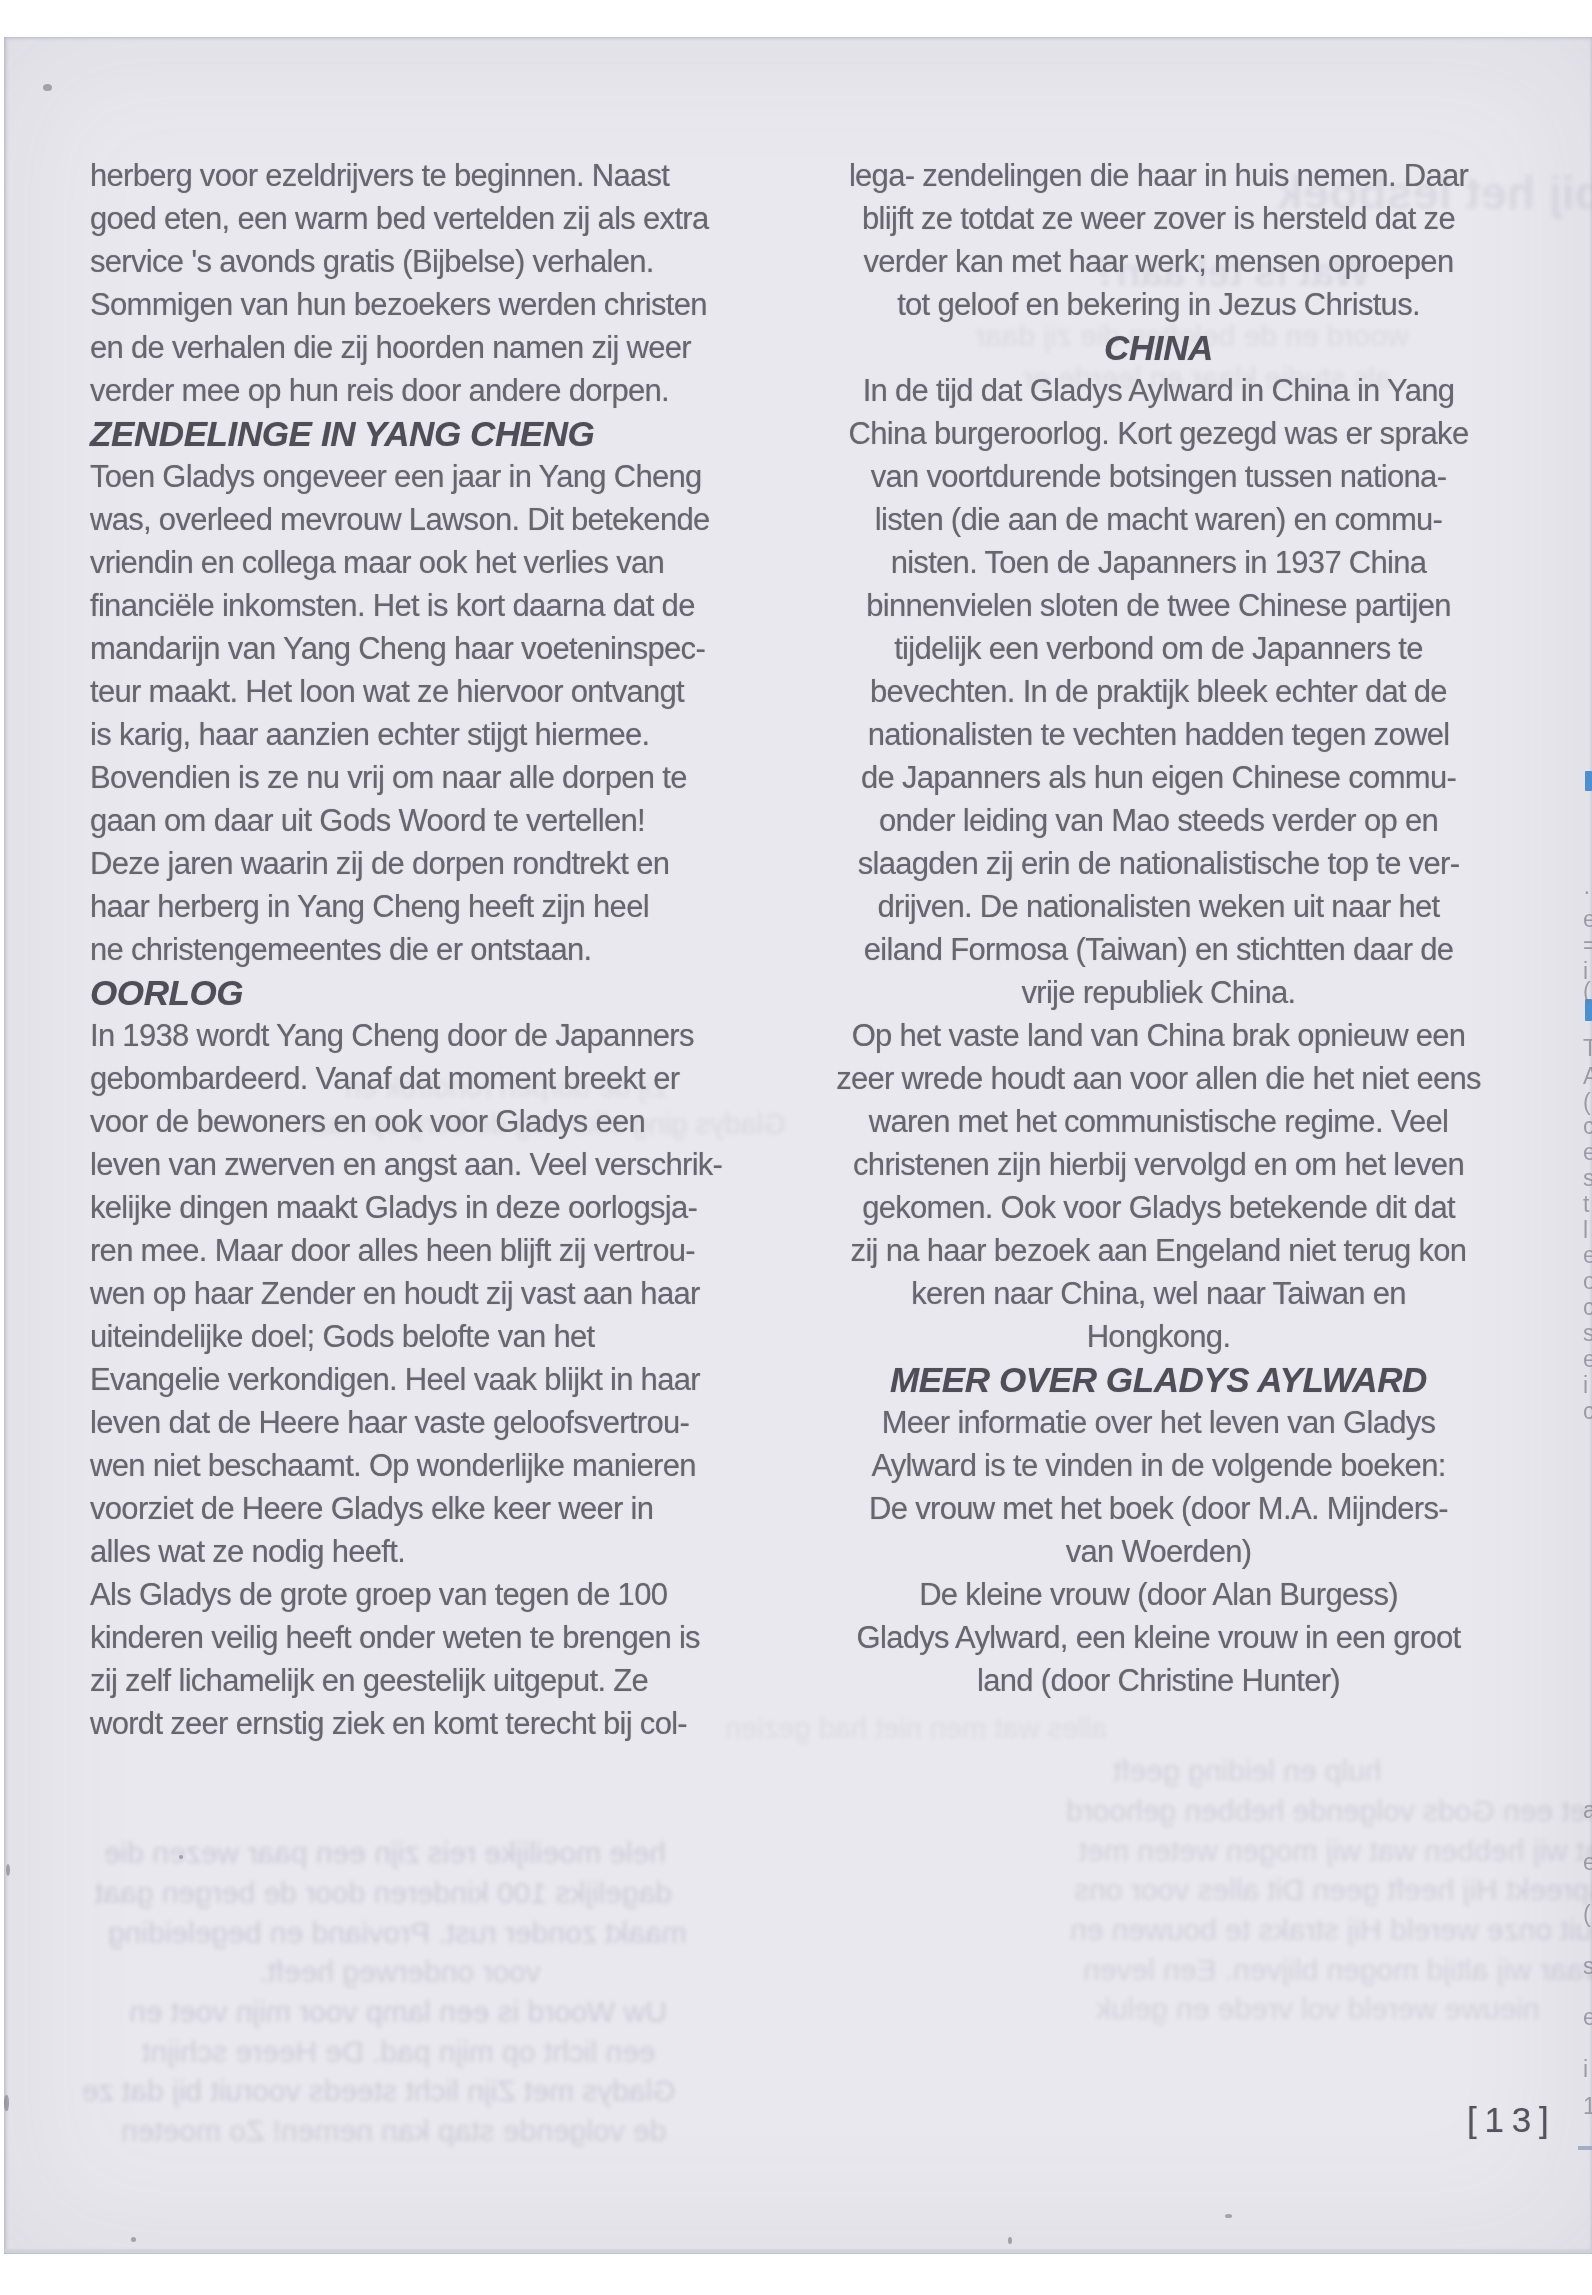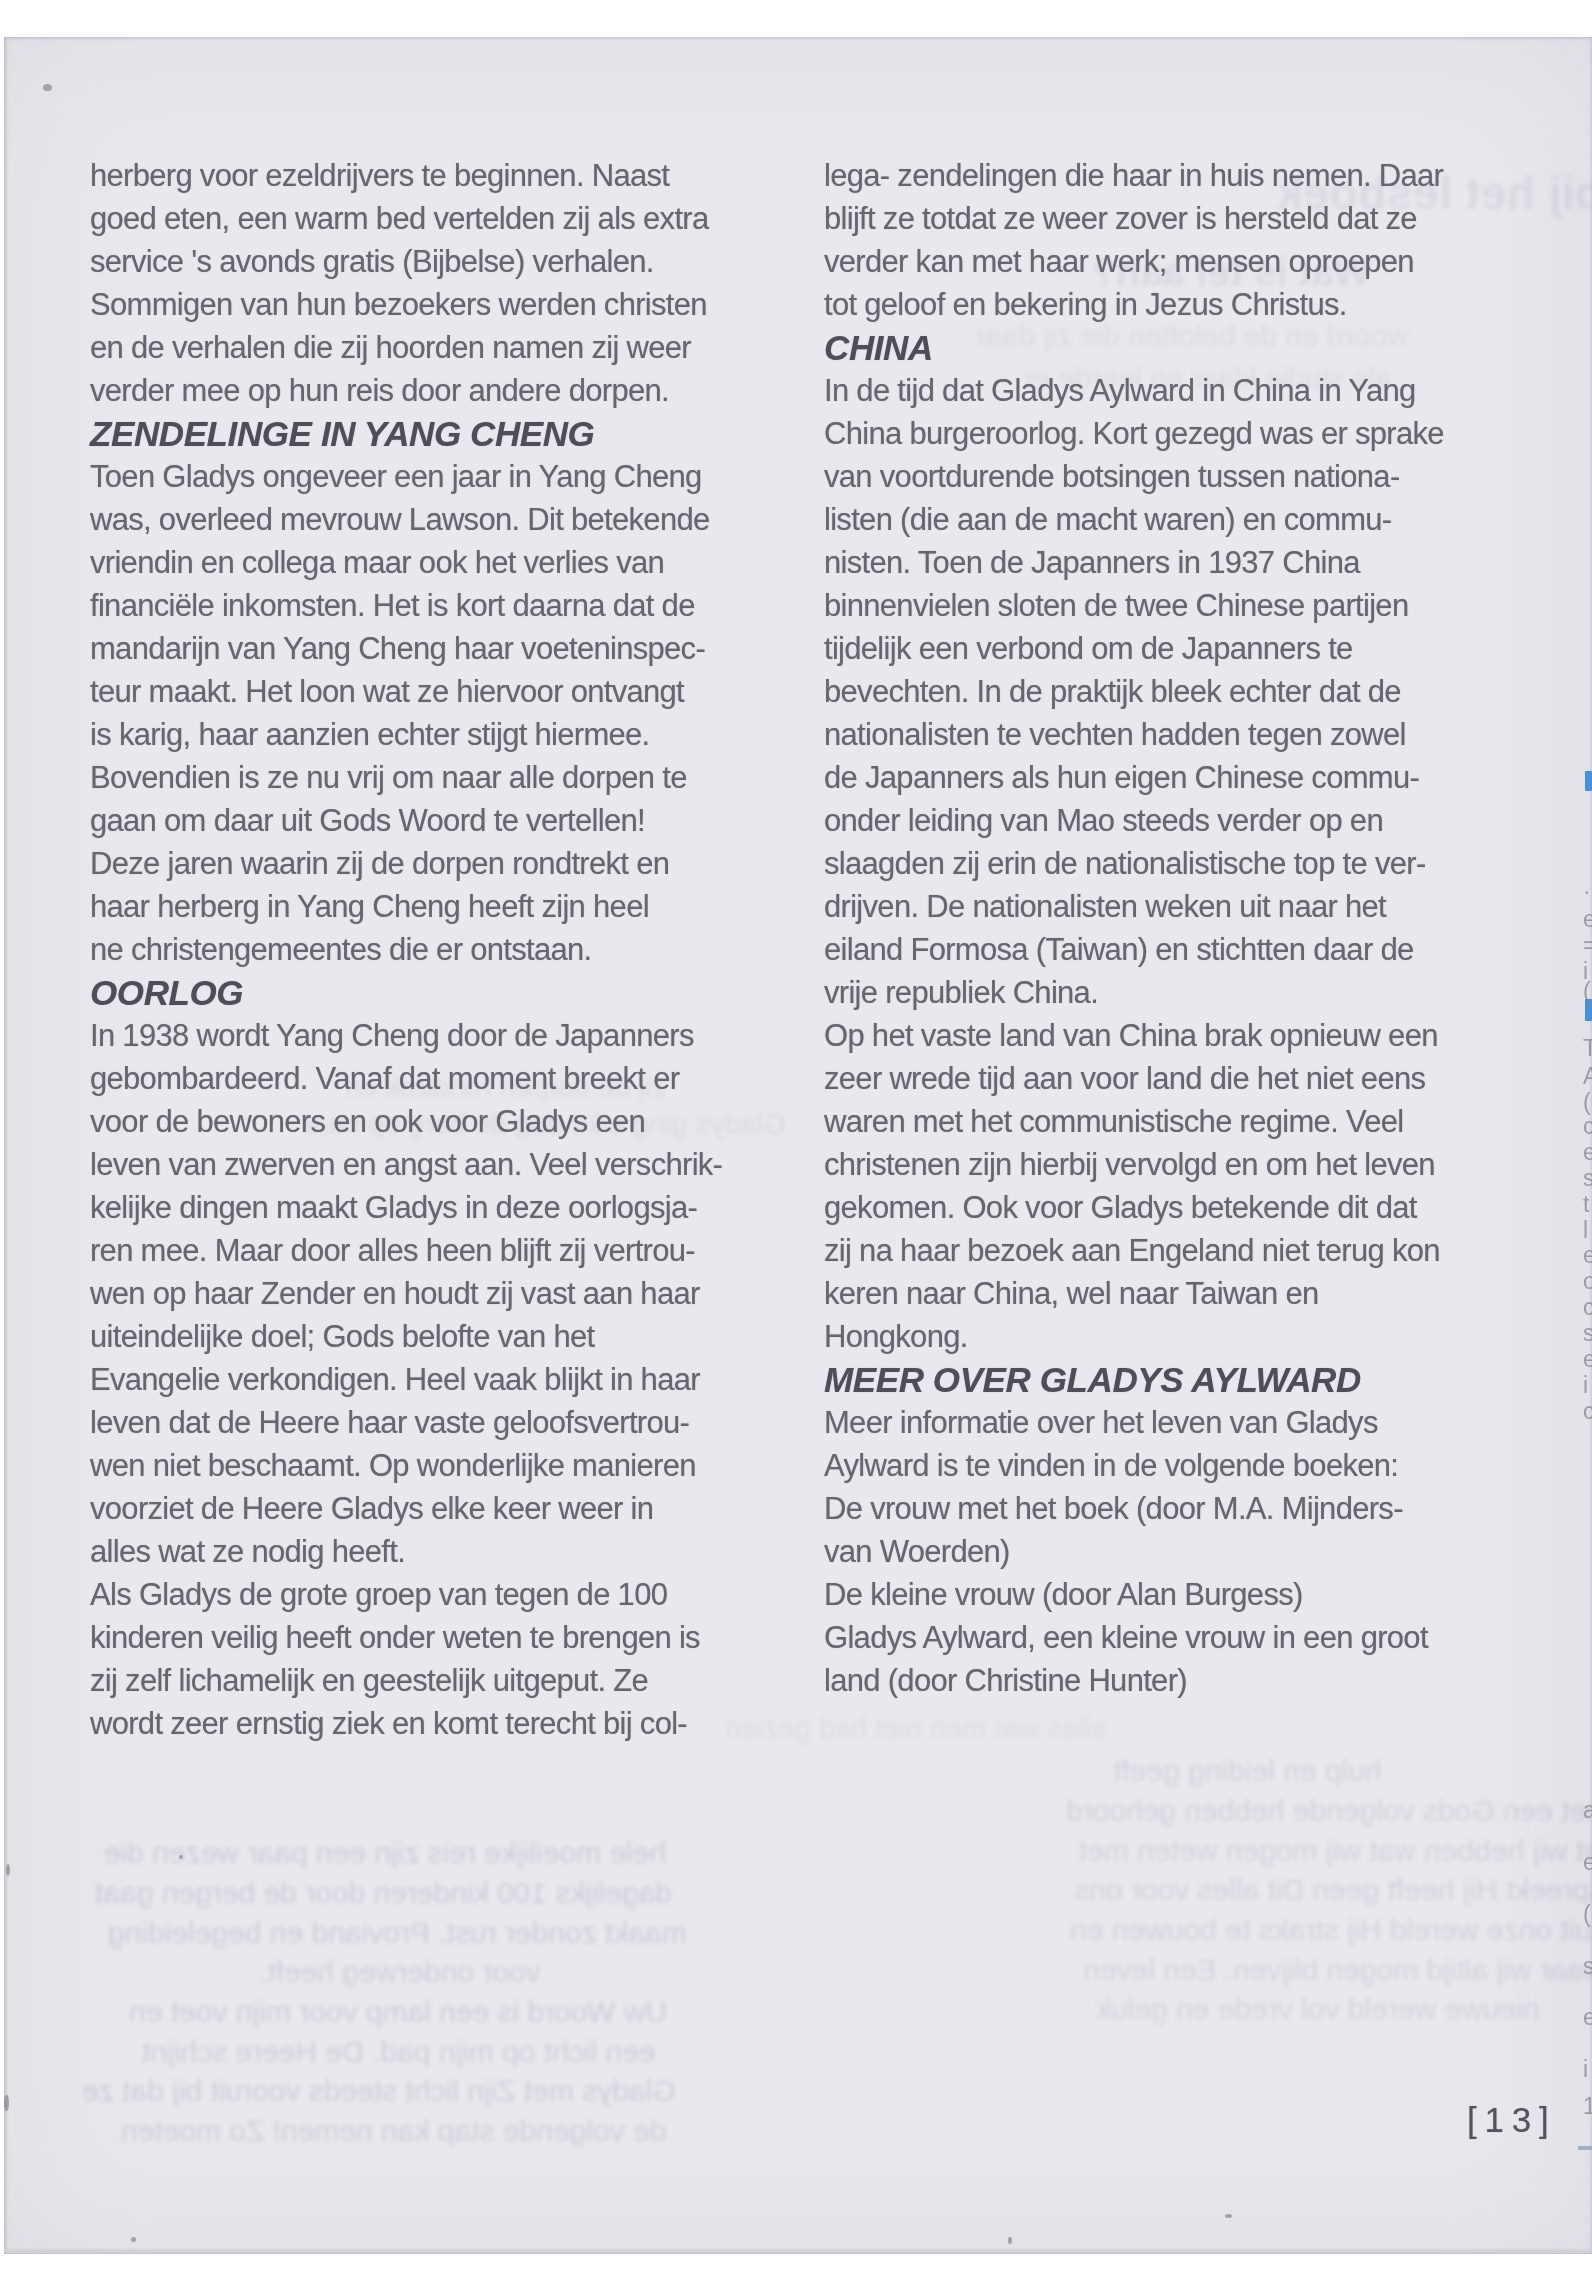--- a/index.html
+++ b/index.html
@@ -7,21 +7,21 @@
          font-family:"Liberation Sans",sans-serif;}
   .paper{position:absolute;left:4.3px;top:37px;width:1588px;height:2217px;background:#e9e8ee;
          box-shadow:inset 0 0 138px rgba(110,108,132,0.10),
                     inset 0 1.7px 2.6px rgba(150,148,168,0.30),
                     inset 0 -2.6px 3.5px rgba(150,148,168,0.35),
                     inset 2.6px 0 3.5px rgba(150,148,168,0.22);}
   .paper-bottom-edge{position:absolute;left:4.3px;top:2249px;width:1588px;height:3.5px;background:#d2d1da;opacity:.7;}
   .column{position:absolute;top:154px;width:669px;color:#67666f;font-size:31px;line-height:43px;
           letter-spacing:-0.7px;text-shadow:0 0 1px rgba(104,103,114,0.5);}
   .col-left{left:90px;}
-  .col-right{left:824px;}
+  .col-right{left:824px;text-align:center;}
   .para{margin:0;}
   .line{white-space:pre;}
   .heading{font-style:italic;font-weight:700;color:#4f4e58;font-size:35px;line-height:43px;
            letter-spacing:-0.4px;}
   .pagenum{position:absolute;left:1467px;top:2100px;font-size:35px;letter-spacing:7.8px;
            color:#55545e;text-shadow:0 0 0.9px rgba(85,84,94,0.5);}
   .ghost{position:absolute;transform:scaleX(-1);transform-origin:center;filter:blur(1.9px);
          color:#5f5d78;white-space:pre;line-height:1;}
   .edge-blue{position:absolute;left:1585px;width:7px;background:#4b8fd5;border-radius:0.9px;}
   .edge-line{position:absolute;background:#93a0bd;opacity:.8;}
@@ -123,21 +123,21 @@
         <div class="line">tijdelijk een verbond om de Japanners te</div>
         <div class="line">bevechten. In de praktijk bleek echter dat de</div>
         <div class="line">nationalisten te vechten hadden tegen zowel</div>
         <div class="line">de Japanners als hun eigen Chinese commu-</div>
         <div class="line">onder leiding van Mao steeds verder op en</div>
         <div class="line">slaagden zij erin de nationalistische top te ver-</div>
         <div class="line">drijven. De nationalisten weken uit naar het</div>
         <div class="line">eiland Formosa (Taiwan) en stichtten daar de</div>
         <div class="line">vrije republiek China.</div>
         <div class="line">Op het vaste land van China brak opnieuw een</div>
-        <div class="line">zeer wrede tijd aan voor land die het niet eens</div>
+        <div class="line">zeer wrede houdt aan voor allen die het niet eens</div>
         <div class="line">waren met het communistische regime. Veel</div>
         <div class="line">christenen zijn hierbij vervolgd en om het leven</div>
         <div class="line">gekomen. Ook voor Gladys betekende dit dat</div>
         <div class="line">zij na haar bezoek aan Engeland niet terug kon</div>
         <div class="line">keren naar China, wel naar Taiwan en</div>
         <div class="line">Hongkong.</div>
       </div>
       <div class="heading">MEER OVER GLADYS AYLWARD</div>
       <div class="para">
         <div class="line">Meer informatie over het leven van Gladys</div>

